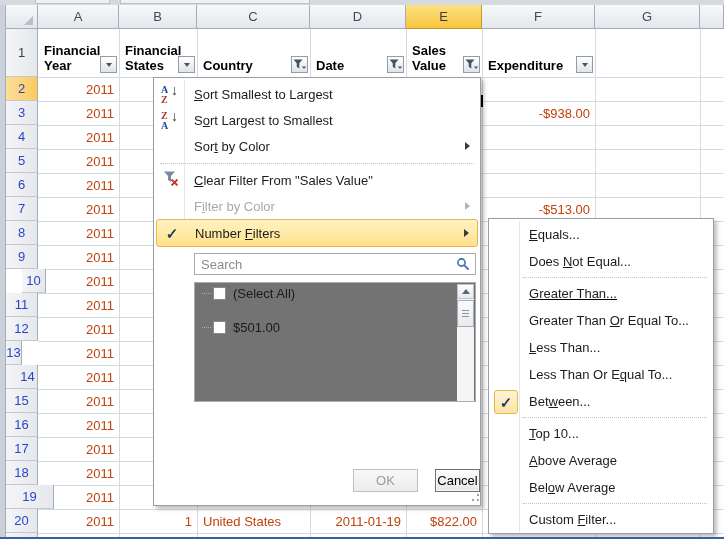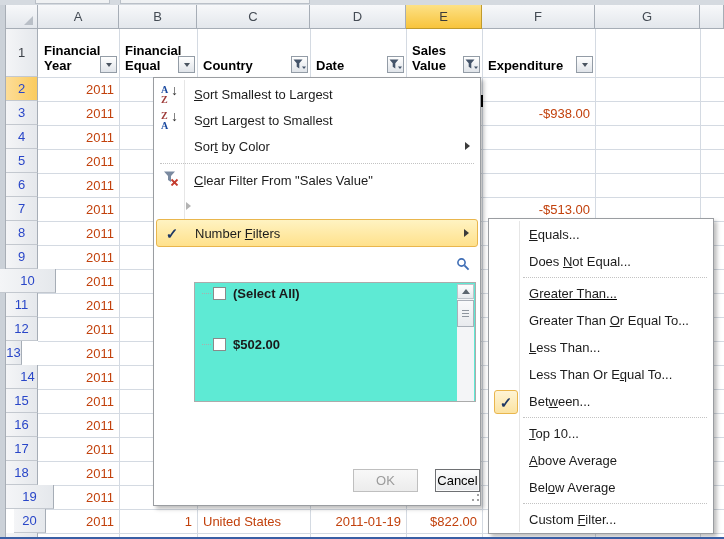--- a/index.html
+++ b/index.html
@@ -43,21 +43,21 @@
   
   .sorticon{position:relative;width:22px;height:19px;font-weight:bold;font-size:10px;line-height:9px;font-family:"Liberation Serif",serif;}
   .sorticon .t{position:absolute;left:1px;top:0;}
   .sorticon .b{position:absolute;left:1px;top:10px;}
   .sorticon .ar{position:absolute;left:11px;top:1px;font-size:14px;color:#333;font-family:"Liberation Sans",sans-serif;}
   .blue{color:#17479E;} .red{color:#9E3A38;}
   
   #menu-search{position:absolute;left:40px;top:175px;width:282px;height:22px;box-sizing:border-box;
       border:1px solid #ABABAB;padding:2px 24px 2px 6px;font-size:13px;color:#333;font-family:"Liberation Sans",sans-serif;outline:none;}
   #menu-search::placeholder{color:#8a8a8a;}
-  #vlist{position:absolute;left:40px;top:204px;width:282px;height:120px;border:1px solid #ABABAB;background:#5eead4;overflow:hidden;box-sizing:border-box;font-weight:bold;}
+  #vlist{position:absolute;left:40px;top:204px;width:282px;height:120px;border:1px solid #ABABAB;background:#737373;overflow:hidden;box-sizing:border-box;}
   .litem{position:relative;height:17px;display:flex;align-items:center;padding-left:7px;}
   .treedot{width:9px;border-top:1px dotted #ADADAD;margin-right:2px;flex:0 0 9px;}
   .cbox{width:13px;height:13px;border:1px solid #8A8A8A;background:#fff;flex:0 0 13px;box-sizing:border-box;}
   .llabel{font-size:13px;color:#1a1a1a;padding-left:7px;white-space:nowrap;}
   #lscroll{position:absolute;top:1px;right:1px;width:17px;height:163px;background:#F4F5F7;}
   .sbtn{position:absolute;left:0;width:17px;height:15px;background:linear-gradient(#FEFEFE,#E7EAEE);
         border:1px solid #BDC3CA;display:flex;align-items:center;justify-content:center;box-sizing:border-box;}
   .tri-up-s{width:0;height:0;border-left:4px solid transparent;border-right:4px solid transparent;border-bottom:5px solid #5C6670;}
   .tri-dn-s{width:0;height:0;border-left:4px solid transparent;border-right:4px solid transparent;border-top:5px solid #5C6670;}
   #lthumb{position:absolute;left:0;top:16px;width:17px;height:27px;background:linear-gradient(#F9FAFB,#E8EAEE);
@@ -125,44 +125,44 @@
   <div id="rowheaders">
       <div class="abs rowhdr first" style="left: 6px; top: 29px; width: 32px; height: 48px;">1</div>
       <div class="abs rowhdr sel" style="left: 6px; top: 77px; width: 32px; height: 24px;">2</div>
       <div class="abs rowhdr" style="left: 6px; top: 101px; width: 32px; height: 24px;">3</div>
       <div class="abs rowhdr" style="left: 6px; top: 125px; width: 32px; height: 24px;">4</div>
       <div class="abs rowhdr" style="left: 6px; top: 149px; width: 32px; height: 24px;">5</div>
       <div class="abs rowhdr" style="left: 6px; top: 173px; width: 32px; height: 24px;">6</div>
       <div class="abs rowhdr" style="left: 6px; top: 197px; width: 32px; height: 24px;">7</div>
       <div class="abs rowhdr" style="left: 6px; top: 221px; width: 32px; height: 24px;">8</div>
       <div class="abs rowhdr" style="left: 6px; top: 245px; width: 32px; height: 24px;">9</div>
-      <div class="abs rowhdr" style="left: 0; top: 269px; width: 56px; height: 24px;">10</div>
+      <div class="abs rowhdr" style="left: 22px; top: 269px; width: 24px; height: 24px;">10</div>
       <div class="abs rowhdr" style="left: 6px; top: 293px; width: 32px; height: 24px;">11</div>
       <div class="abs rowhdr" style="left: 6px; top: 317px; width: 32px; height: 24px;">12</div>
       <div class="abs rowhdr" style="left: 6px; top: 341px; width: 16px; height: 24px;">13</div>
       <div class="abs rowhdr" style="left: 6px; top: 365px; width: 32px; height: 24px; padding-left: 12px;">14</div>
       <div class="abs rowhdr" style="left: 6px; top: 389px; width: 32px; height: 24px;">15</div>
       <div class="abs rowhdr" style="left: 6px; top: 413px; width: 32px; height: 24px;">16</div>
       <div class="abs rowhdr" style="left: 6px; top: 437px; width: 32px; height: 24px;">17</div>
       <div class="abs rowhdr" style="left: 6px; top: 461px; width: 32px; height: 24px;">18</div>
       <div class="abs rowhdr" style="left: 6px; top: 485px; width: 48px; height: 24px;">19</div>
-      <div class="abs rowhdr" style="left: 14px; top: 509px; width: 32px; height: 24px;">20</div>
+      <div class="abs rowhdr" style="left: 6px; top: 509px; width: 32px; height: 24px;">20</div>
       <div class="abs rowhdr" style="left: 6px; top: 533px; width: 32px; height: 4px; border-bottom: none;"></div>
     </div>
   <div id="cells">
       <div class="abs hcell" style="left: 38px; top: 29px; width: 81px; height: 48px;">
         <div>Financial</div>
         <div>Year</div>
       </div>
       <div class="fbtn abs" style="left: 100px; top: 56px;">
         <div class="tri-dn"></div>
       </div>
       <div class="abs hcell" style="left: 119px; top: 29px; width: 78px; height: 48px;">
         <div>Financial</div>
-        <div>Equal</div>
+        <div>States</div>
       </div>
       <div class="fbtn abs" style="left: 178px; top: 56px;">
         <div class="tri-dn"></div>
       </div>
       <div class="abs hcell" style="left: 197px; top: 29px; width: 113px; height: 48px;">
         <div>Country</div>
       </div>
       <div class="fbtn abs" style="left: 291px; top: 56px;">
         <svg width="13" height="12" viewBox="0 0 13 12">
           <path d="M0.5 0.5 h9 l-3.2 3.8 v5.2 l-2.6 -1.8 v-3.4 z" fill="#44546A"></path>
@@ -256,45 +256,47 @@
           <div class="islot">
             <div><svg width="16" height="16" viewBox="0 0 16 16">
                 <path d="M1 1.5 h11 l-4 4.6 v6 l-3 -2.2 v-3.8 z" fill="#7A8AA0"></path>
                 <path d="M8.5 9.5 l6 6 M14.5 9.5 l-6 6" stroke="#C43B2E" stroke-width="1.8"></path>
               </svg></div>
           </div>
           <span class="txt"><span></span><span class="key">C</span><span>lear Filter From "Sales Value"</span></span>
         </div>
         <div class="mitem dis" style="top: 115px;">
           <div class="islot"></div>
+          <span class="txt"><span>F</span><span class="key">i</span><span>lter by Color</span></span>
           <div class="tri-rt dis" style="margin-right: 8px;"></div>
         </div>
         <div class="mitem hl" style="top: 141px;">
           <div class="islot">
             <span class="chk">✓</span>
           </div>
           <span class="txt"><span>Number </span><span class="key">F</span><span>ilters</span></span>
           <div class="tri-rt" style="margin-right: 8px;"></div>
         </div>
       </div>
+    <input id="menu-search" placeholder="Search" style="">
     <svg class="abs" style="left:302px;top:179px;" width="15" height="15" viewBox="0 0 15 15">
       <circle cx="5.5" cy="5.5" r="3.6" fill="none" stroke="#3E6DB5" stroke-width="1.6"></circle>
       <line x1="8.4" y1="8.4" x2="12.6" y2="12.6" stroke="#3E6DB5" stroke-width="1.9"></line>
     </svg>
     <div id="vlist">
       <div id="list-items">
           <div class="litem" style="top: 2px;">
             <i class="treedot"></i>
             <span class="cbox"></span>
             <span class="llabel">(Select All)</span>
           </div>
-          <div class="litem" style="top: 36px;">
+          <div class="litem" style="top: 19px;">
             <i class="treedot"></i>
             <span class="cbox"></span>
-            <span class="llabel">$502.00</span>
+            <span class="llabel">$501.00</span>
           </div>
         </div>
       <div id="lscroll">
         <div class="sbtn" style="top:0;">
             <i class="tri-up-s"></i>
           </div>
         <div id="lthumb">
             <i></i>
             <i></i>
             <i></i>

